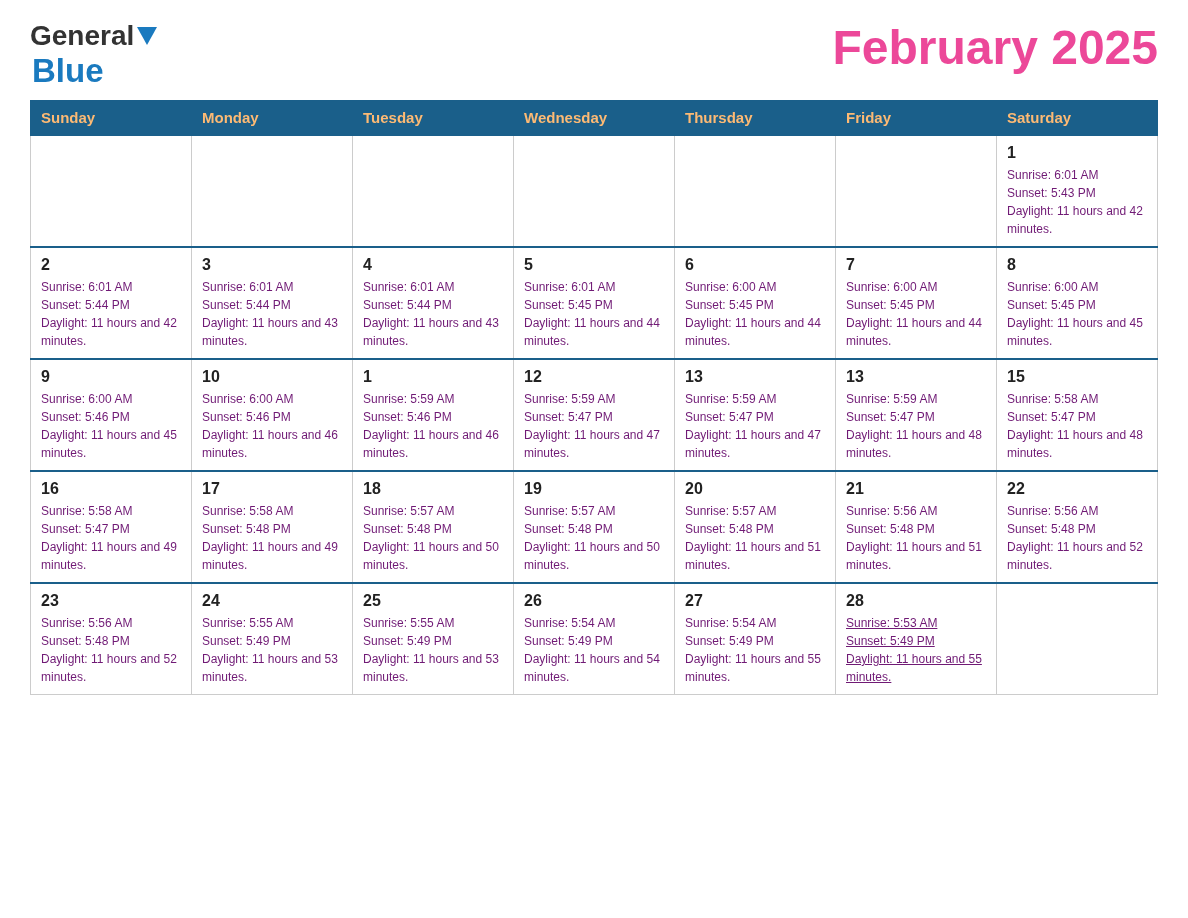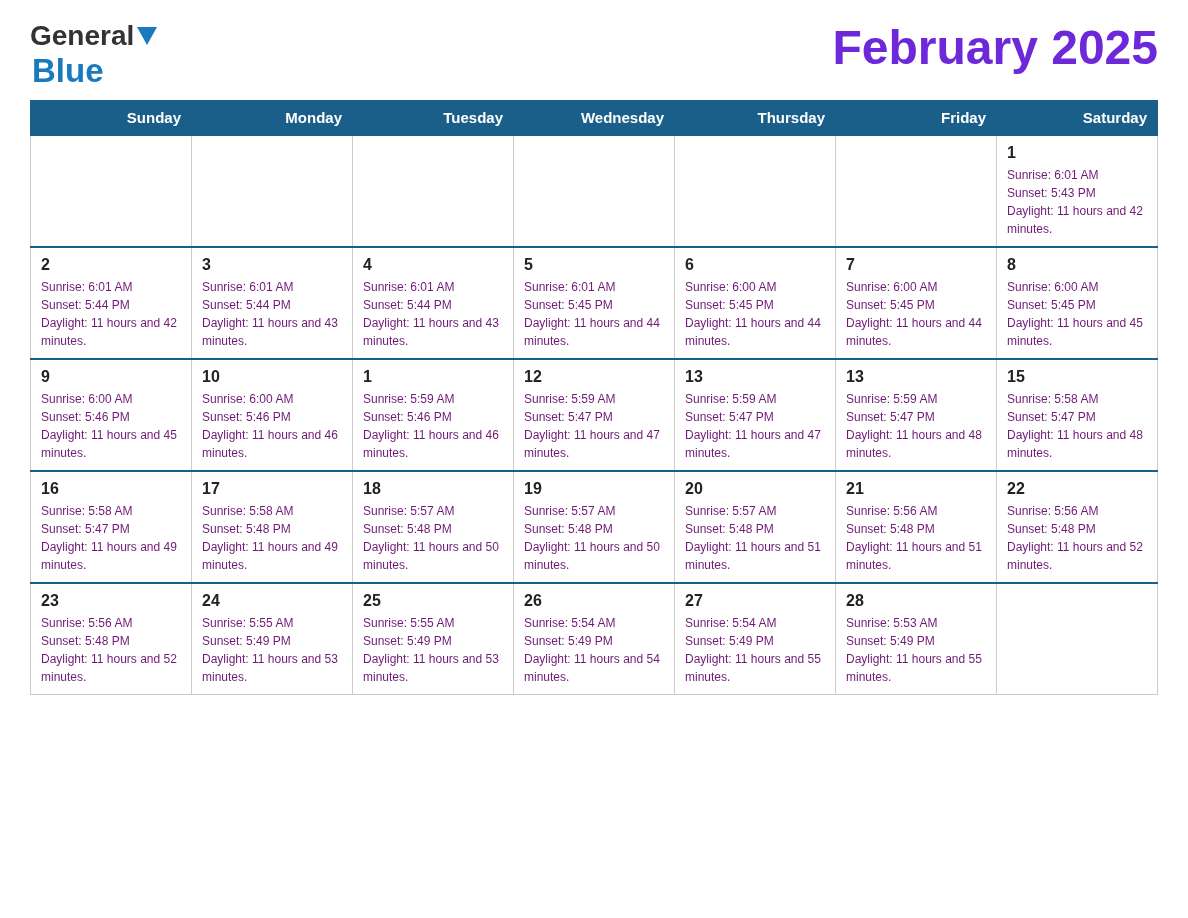--- a/index.html
+++ b/index.html
@@ -15,38 +15,38 @@
       justify-content: space-between;
       align-items: flex-start;
       margin-bottom: 10px;
     }
     .title-block {
       text-align: right;
     }
     .month-title {
       font-size: 48px;
       font-weight: bold;
-      color: #6d28d9;
+      color: #ec4899;
     }
     .location-subtitle {
       font-size: 20px;
       color: #555;
     }
     .calendar {
       width: 100%;
       border-collapse: collapse;
       border: 1px solid #999;
     }
     .calendar th {
       background-color: #1a5f8a;
-      color: #ffffff;
+      color: #fdba74;
       font-size: 15px;
       font-weight: bold;
       padding: 8px 10px;
-      text-align: right;
+      text-align: left;
       border: 1px solid #1a5f8a;
       margin-left: 24px;
     }
     .calendar td {
       vertical-align: top;
       padding: 8px 10px;
       border: 1px solid #ccc;
       width: 14.28%;
       min-height: 110px;
       height: 110px;
@@ -289,20 +289,20 @@
 Daylight: 11 hours and 54 minutes.</div>
         </td>
         <td>
           <div class="day-num">27</div>
           <div class="day-info" style="white-space: pre-line;">Sunrise: 5:54 AM
 Sunset: 5:49 PM
 Daylight: 11 hours and 55 minutes.</div>
         </td>
         <td>
           <div class="day-num">28</div>
-          <div class="day-info" style="white-space: pre-line;">Sunrise: 5:53 AM
+          <div class="day-info" style="white-space: pre-line; text-decoration: underline;">Sunrise: 5:53 AM
 Sunset: 5:49 PM
 Daylight: 11 hours and 55 minutes.</div>
         </td>
         <td class="empty-cell"></td>
       </tr>
     </tbody>
 </table>
 
 </body></html>

